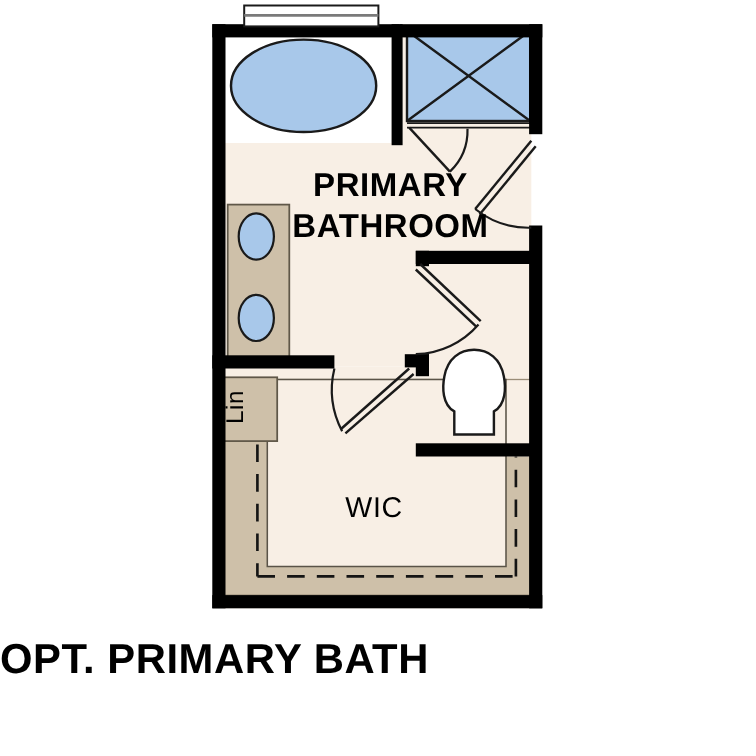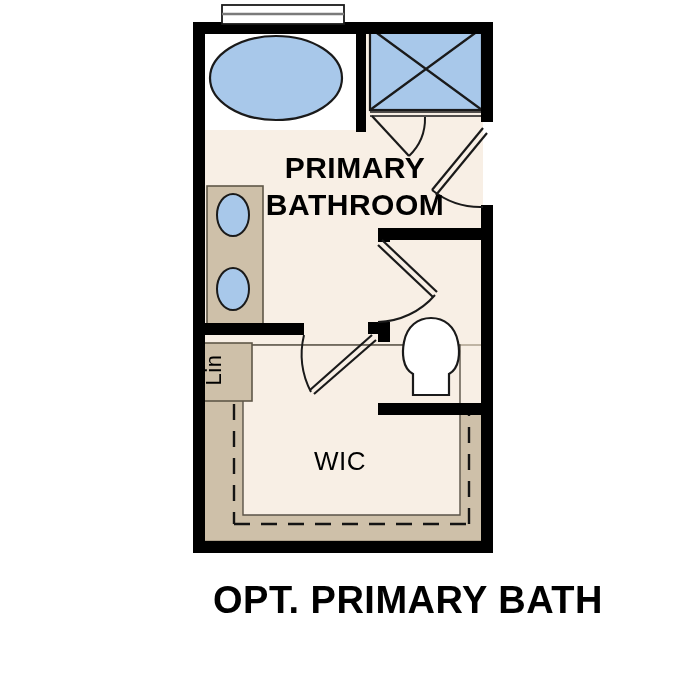--- a/index.html
+++ b/index.html
@@ -23,21 +23,21 @@
   svg.floorplan {
     display: block;
     width: 687px;
     height: 687px;
   }
   .caption-block {
     position: absolute;
     left: 0;
     top: 578px;
     width: 603px;
-    text-align: right;
+    text-align: left;
   }
   .caption-line {
     font-family: "Liberation Sans", sans-serif;
     font-weight: bold;
     font-size: 38px;
     letter-spacing: 0.5px;
     color: #000000;
     line-height: 44px;
     white-space: nowrap;
   }

